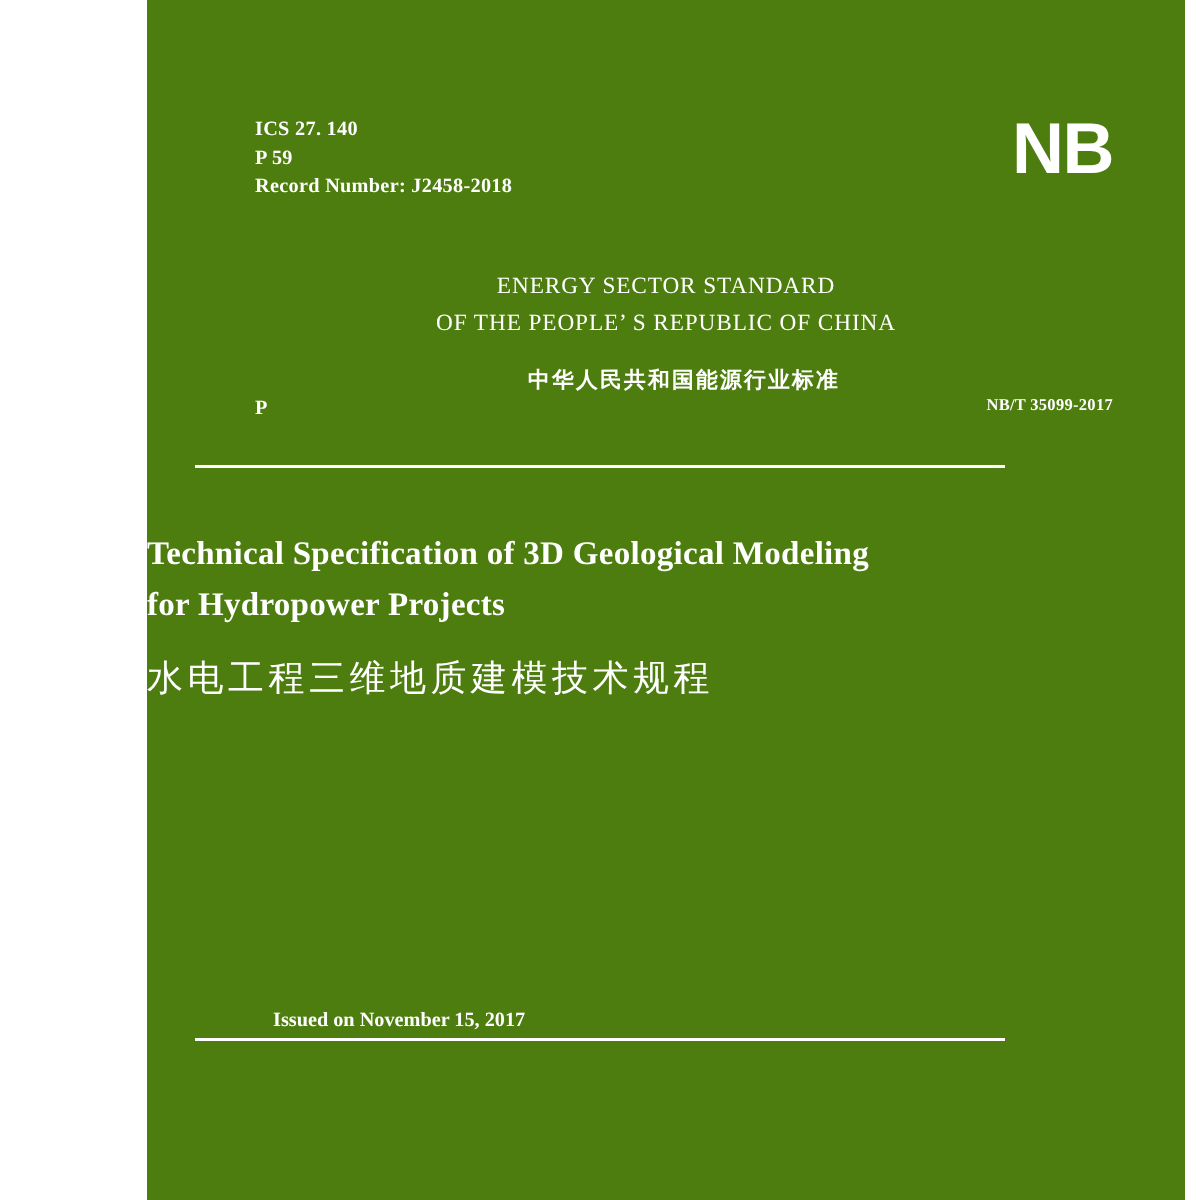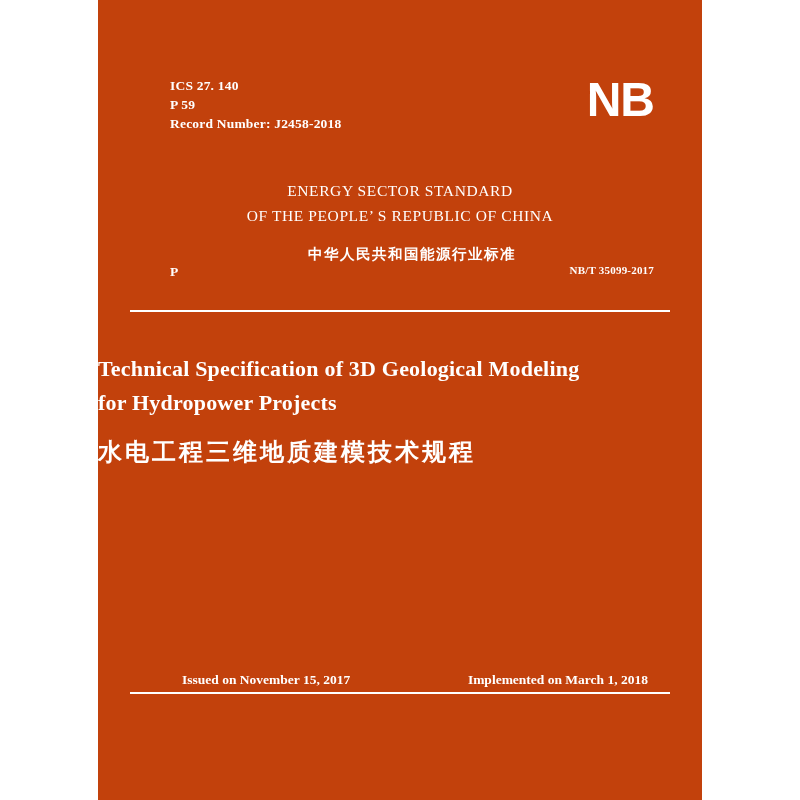--- a/index.html
+++ b/index.html
@@ -10,23 +10,23 @@
   body {
     width: 800px;
     height: 800px;
     overflow: hidden;
     font-family: "Liberation Serif", serif;
   }
   .page {
     position: absolute;
     left: 98px;
     top: 0;
-    width: 604px;
+    width: 692px;
     height: 800px;
-    background: #c2410c;
+    background: #4d7c0f;
     color: #ffffff;
     box-sizing: border-box;
   }
 
   
   .top-block {
     position: absolute;
     left: 0;
     top: 76px;
     width: 100%;
@@ -120,21 +120,21 @@
     width: 100%;
   }
   .title-en {
     font-weight: bold;
     font-size: 22px;
     line-height: 34px;
     letter-spacing: 0.2px;
   }
   .title-cn {
     font-family: "DejaVu Sans", sans-serif;
-    font-weight: bold;
+    font-weight: normal;
     font-size: 24px;
     line-height: 40px;
     letter-spacing: 3px;
     margin-top: 12px;
   }
 
   
   .dates-row {
     position: absolute;
     left: 0;
@@ -194,19 +194,18 @@
   <div class="rule rule-top"></div>
 
   <div class="title-block">
     <div class="title-en">Technical Specification of 3D Geological Modeling</div>
     <div class="title-en">for Hydropower Projects</div>
     <div class="title-cn">水电工程三维地质建模技术规程</div>
   </div>
 
   <div class="dates-row">
     <div class="date-issued">Issued on November 15, 2017</div>
-    <div class="date-impl">Implemented on March 1, 2018</div>
   </div>
 
   <div class="rule rule-bot"></div>
 
 
 </div>
 
 </body></html>

